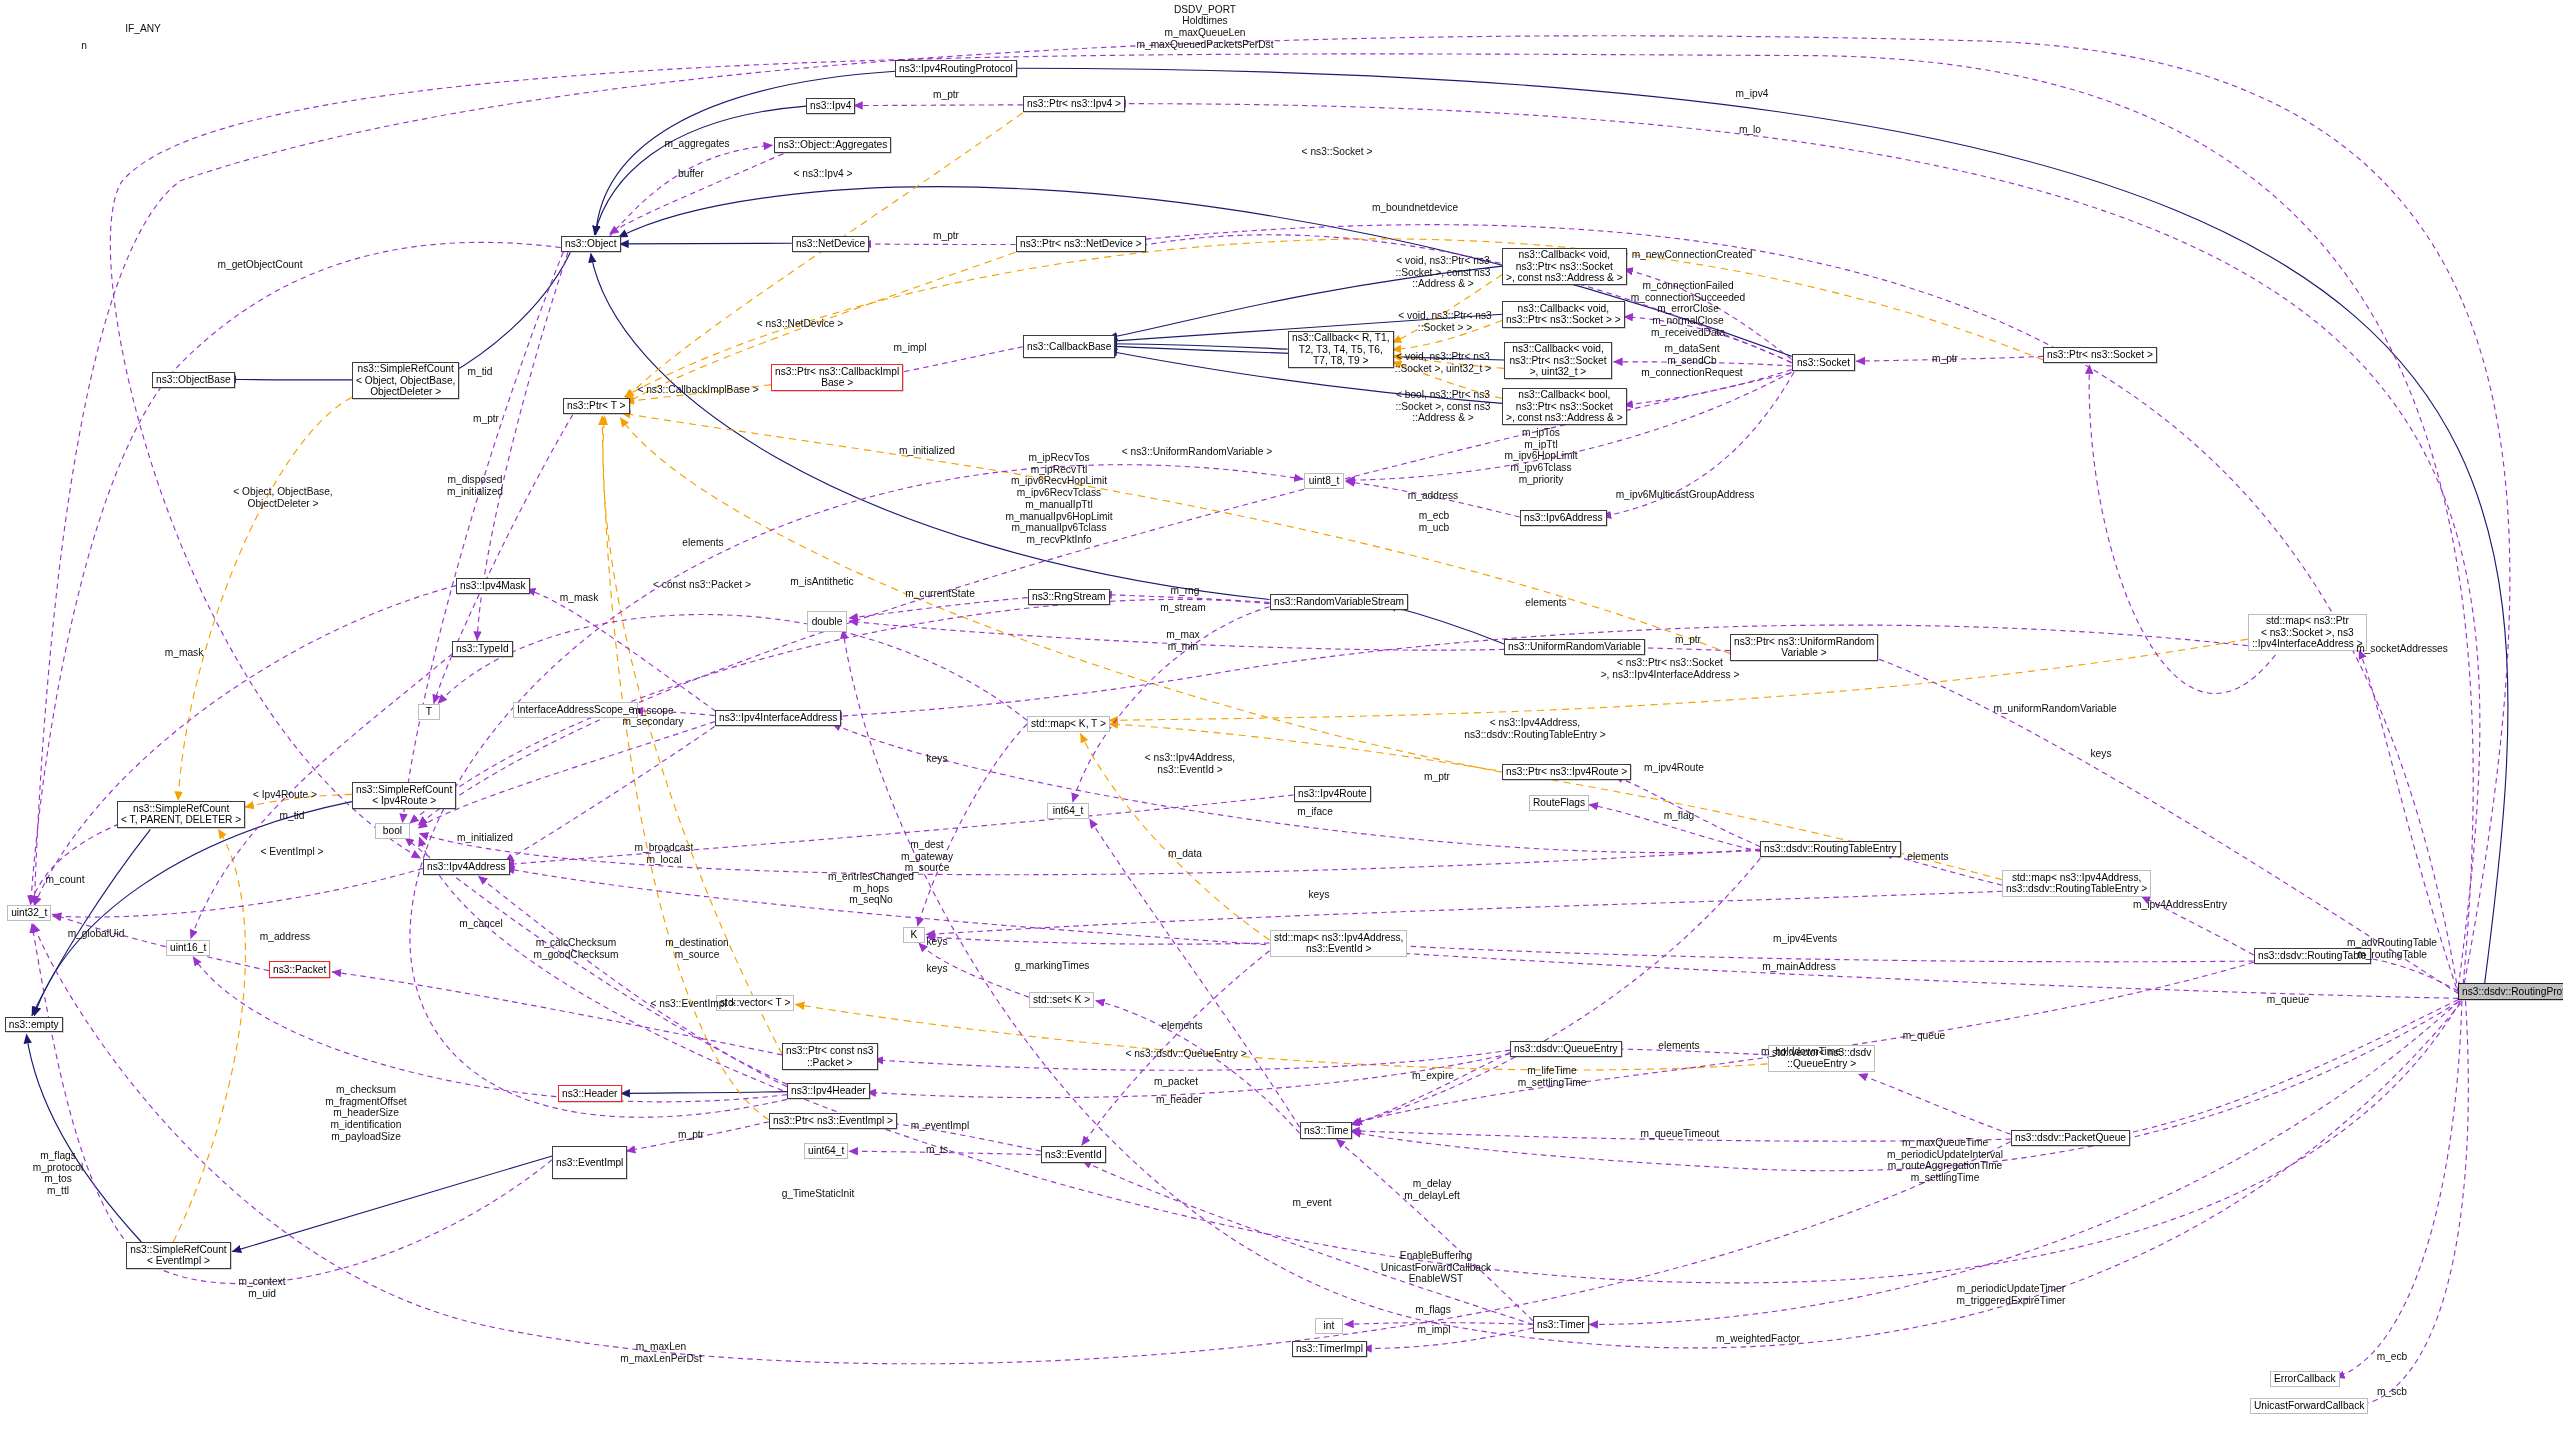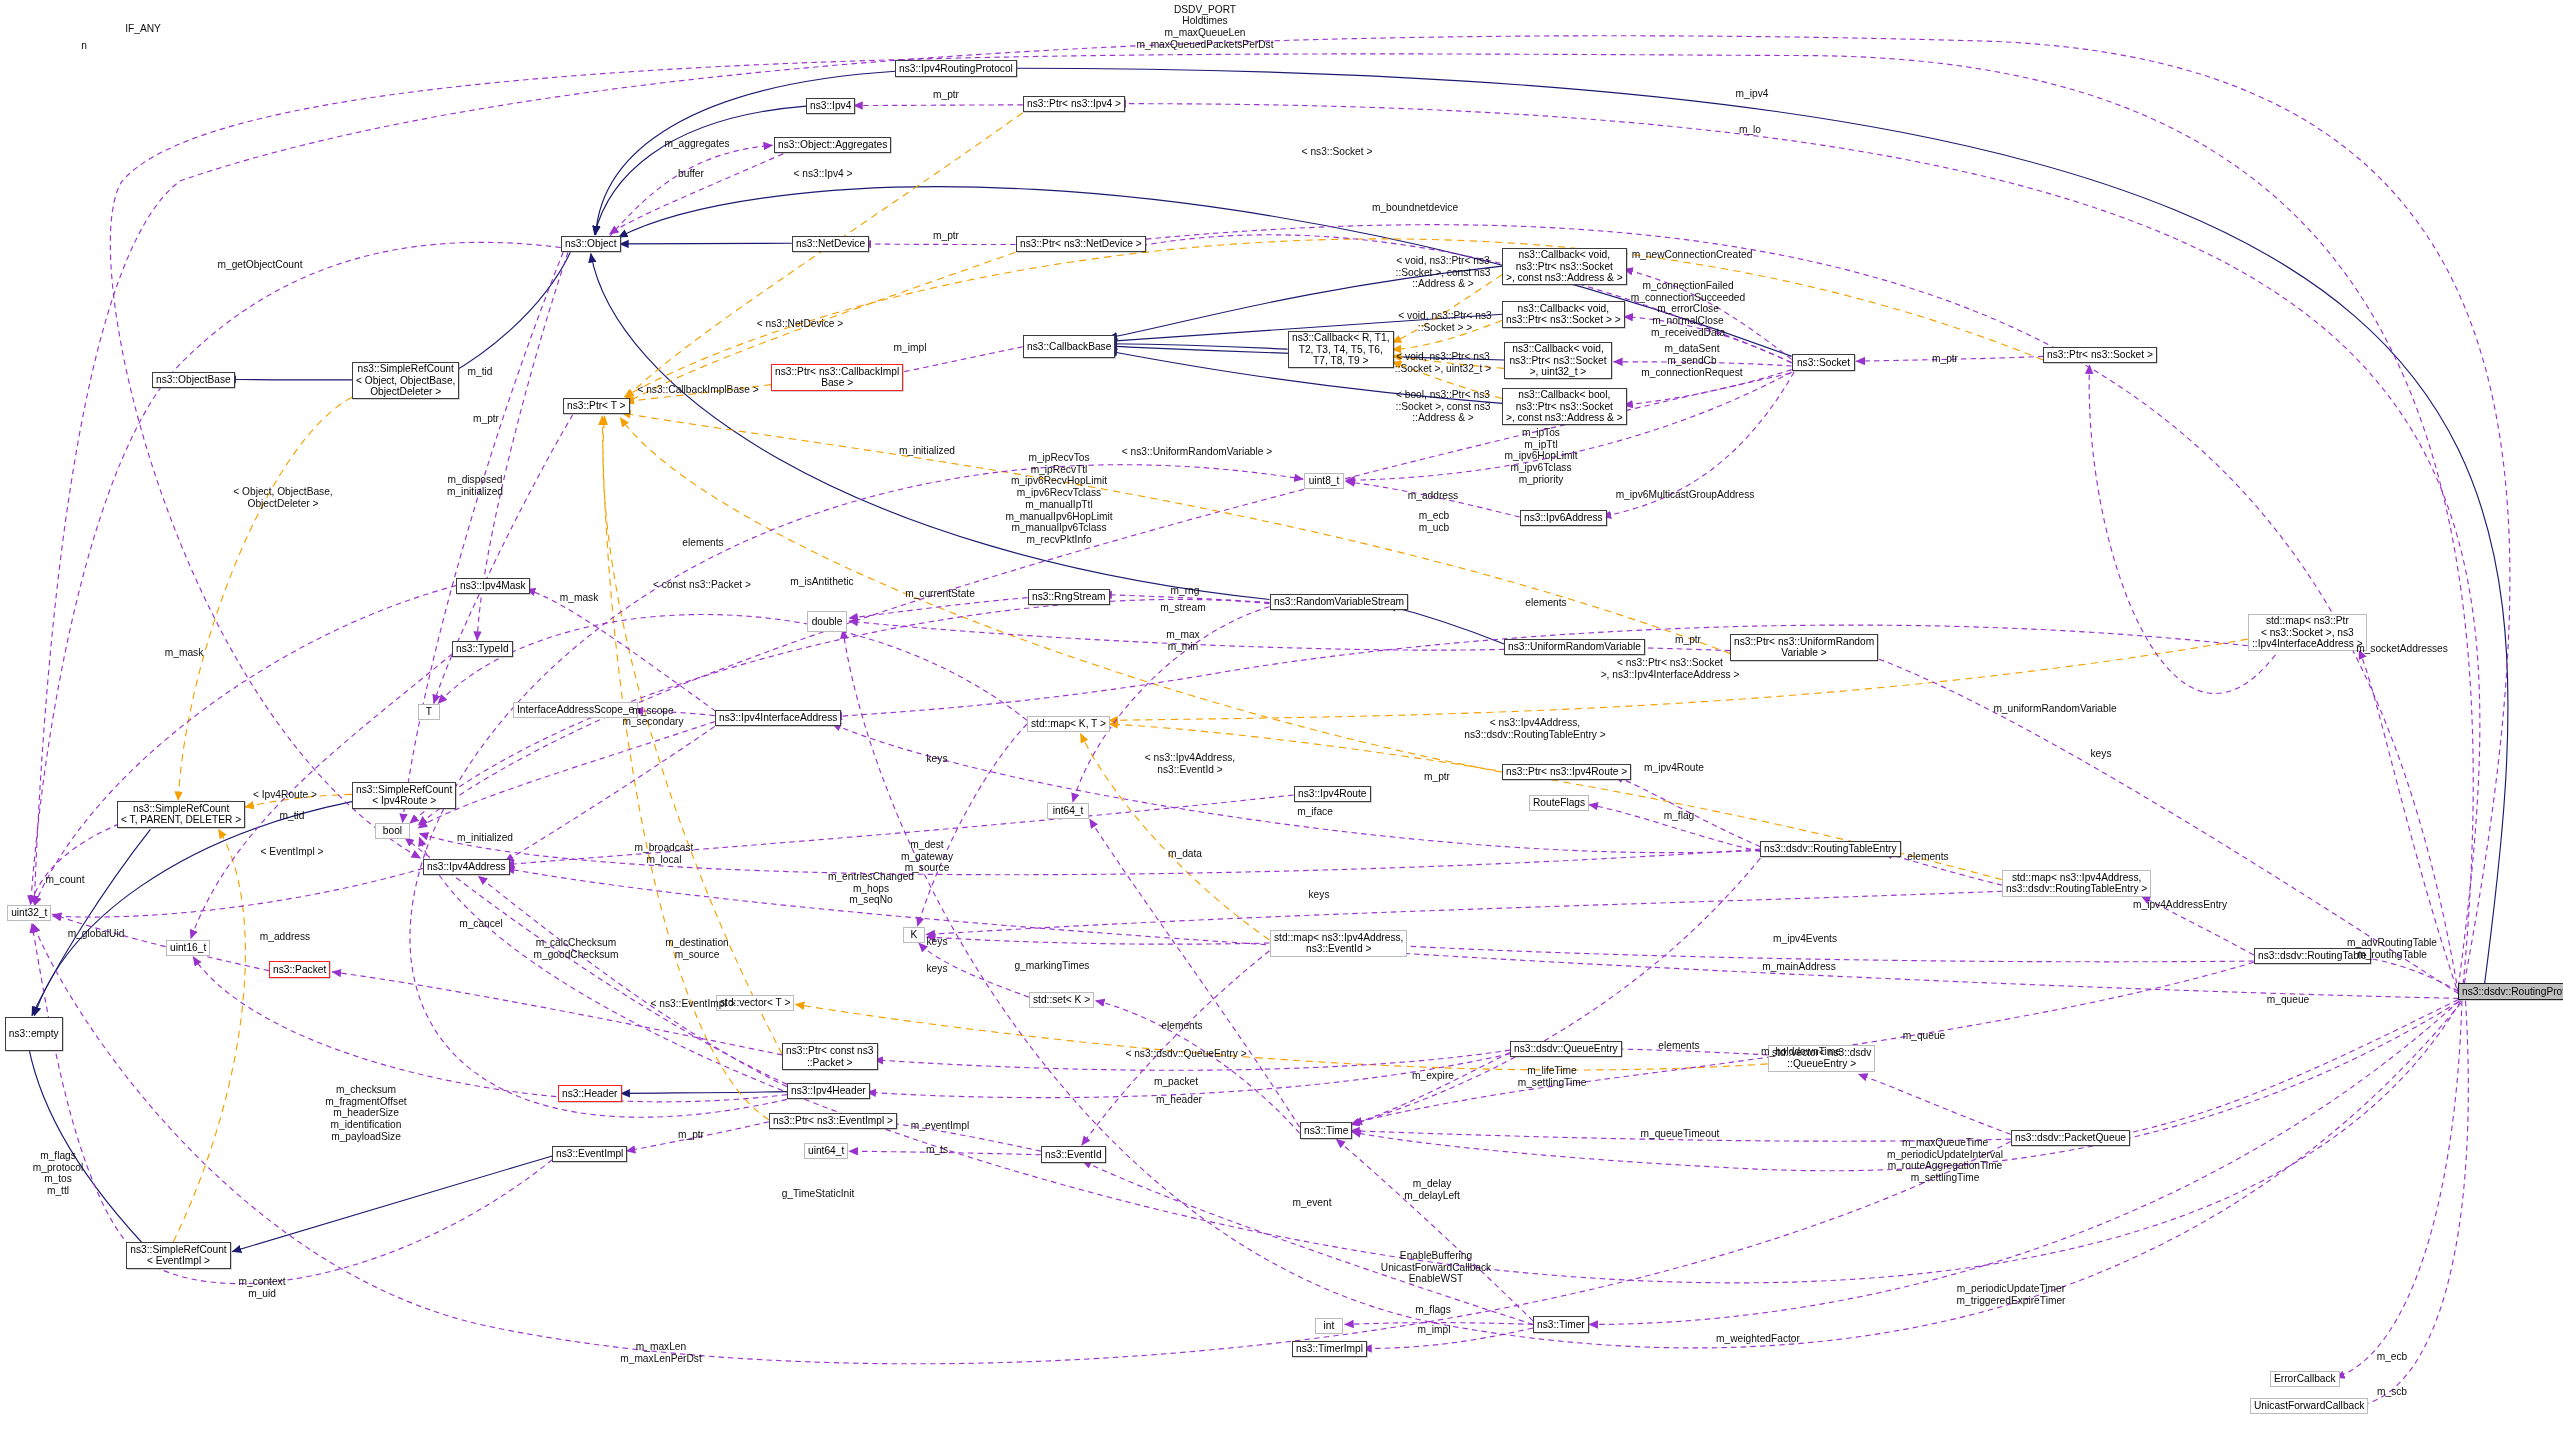--- a/index.html
+++ b/index.html
@@ -319,21 +319,21 @@
       </div>
       <div class="node g" style="left: 7.2px; top: 905px; min-width: 43px; height: 15.6px;">
         <div>uint32_t</div>
       </div>
       <div class="node g" style="left: 166px; top: 940px; min-width: 43px; height: 15.6px;">
         <div>uint16_t</div>
       </div>
       <div class="node r" style="left: 269px; top: 961px; min-width: 61px; height: 17px;">
         <div>ns3::Packet</div>
       </div>
-      <div class="node c" style="left: 4.8px; top: 1017px; min-width: 55px; height: 34px;">
+      <div class="node c" style="left: 4.8px; top: 1017px; min-width: 55px; height: 15px;">
         <div>ns3::empty</div>
       </div>
       <div class="node c" style="left: 423px; top: 859px; min-width: 81px; height: 16.2px;">
         <div>ns3::Ipv4Address</div>
       </div>
       <div class="node g" style="left: 716px; top: 995px; min-width: 78px; height: 16.2px;">
         <div>std::vector&lt; T &gt;</div>
       </div>
       <div class="node g" style="left: 903px; top: 927px; min-width: 21.7px; height: 15.6px;">
         <div>K</div>
@@ -353,21 +353,21 @@
       </div>
       <div class="node c" style="left: 769px; top: 1113px; min-width: 114px; height: 16.2px;">
         <div>ns3::Ptr&lt; ns3::EventImpl &gt;</div>
       </div>
       <div class="node g" style="left: 804px; top: 1143px; min-width: 43px; height: 15.6px;">
         <div>uint64_t</div>
       </div>
       <div class="node c" style="left: 1041px; top: 1146px; min-width: 64px; height: 17px;">
         <div>ns3::EventId</div>
       </div>
-      <div class="node c" style="left: 552px; top: 1146px; min-width: 72px; height: 16px;">
+      <div class="node c" style="left: 552px; top: 1146px; min-width: 72px; height: 33px;">
         <div>ns3::EventImpl</div>
       </div>
       <div class="node c" style="left: 126px; top: 1242px; min-width: 105px; height: 26.5px;">
         <div>ns3::SimpleRefCount</div>
         <div>&lt; EventImpl &gt;</div>
       </div>
       <div class="node c" style="left: 1510px; top: 1041px; min-width: 100px; height: 16.2px;">
         <div>ns3::dsdv::QueueEntry</div>
       </div>
       <div class="node c" style="left: 1300px; top: 1122px; min-width: 49px; height: 17px;">

